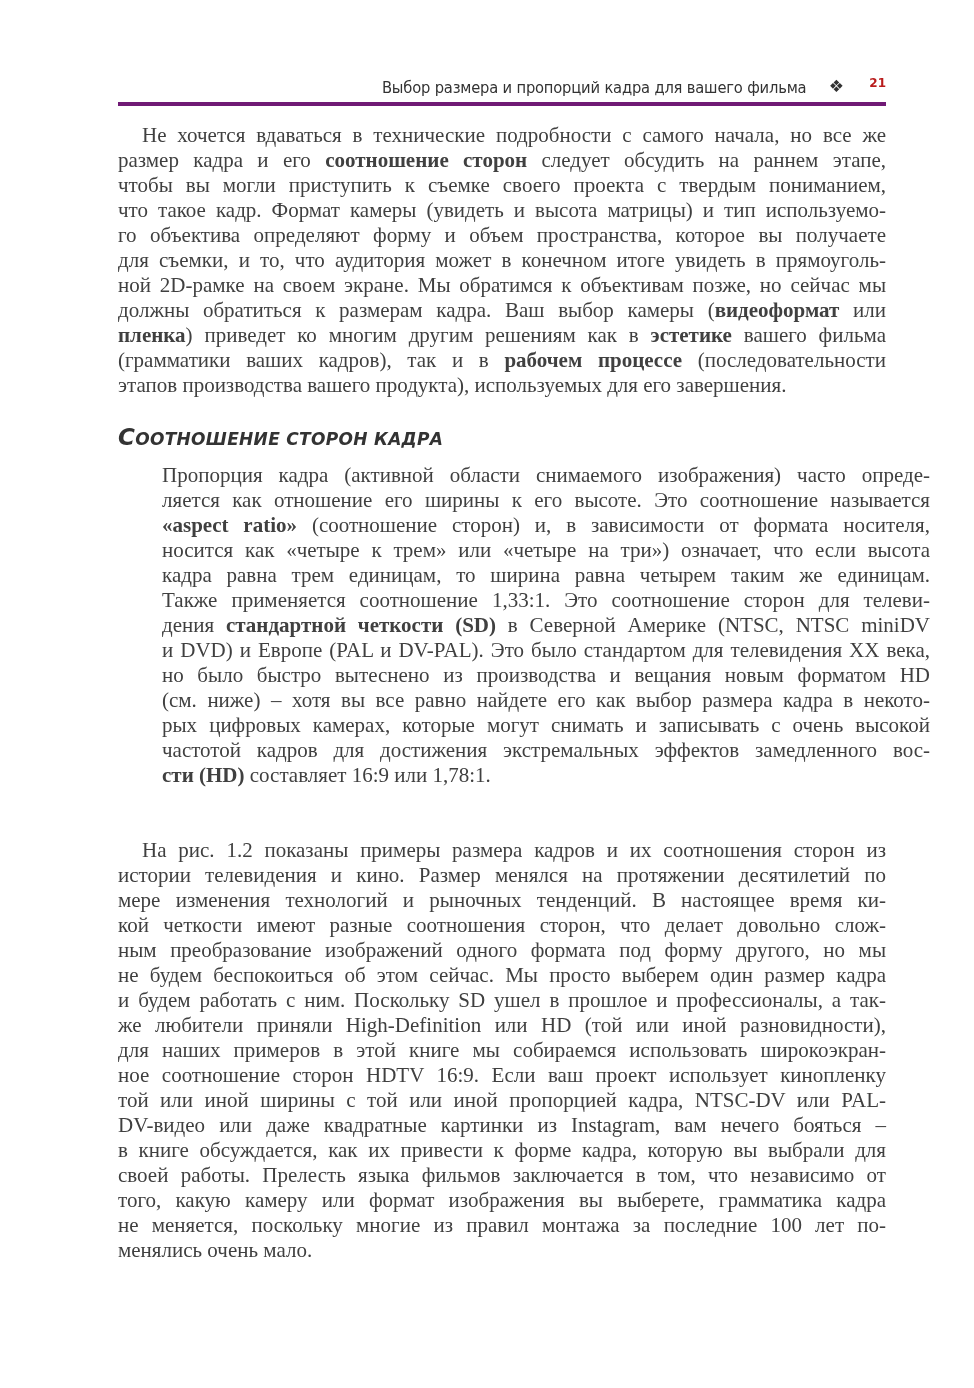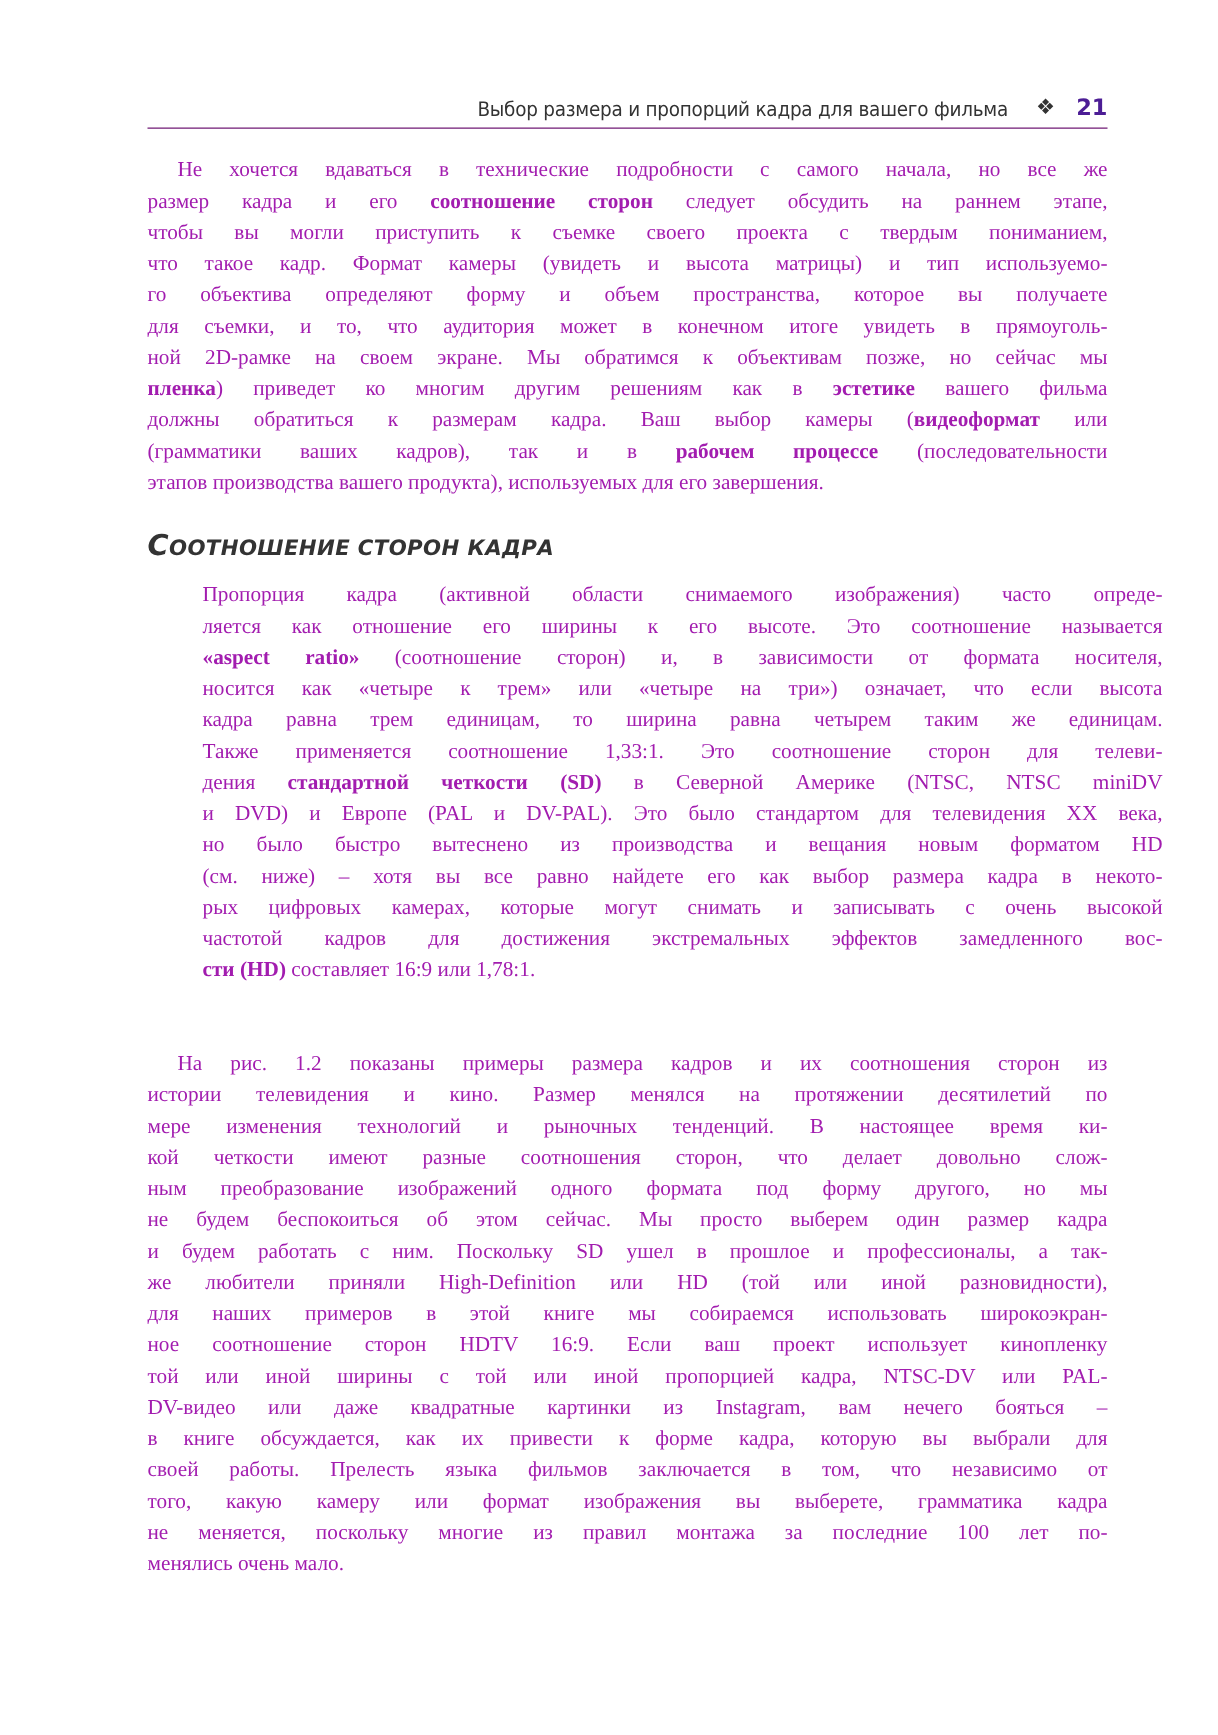--- a/index.html
+++ b/index.html
@@ -1,21 +1,21 @@
 <!DOCTYPE html>
 <html><head>
 <meta charset="utf-8">
 <style>
   html, body { margin: 0; padding: 0; background: #ffffff; }
   body { width: 974px; height: 1388px; position: relative; overflow: hidden; color: #222222; }
-  .header { position: absolute; left: 118px; top: 76px; width: 768px; height: 26px; border-bottom: 1px solid #701a75; }
+  .header { position: absolute; left: 118px; top: 76px; width: 768px; height: 26px; border-bottom: 4px solid #701a75; }
   .header-title { position: absolute; right: 80px; top: 2px; font-family: "DejaVu Sans", sans-serif; font-size: 16px; color: #333333; letter-spacing: -0.2px; transform: scaleX(0.92); transform-origin: right center; white-space: nowrap; }
   .header-ornament { position: absolute; right: 42px; top: 0px; font-family: "DejaVu Sans", sans-serif; font-size: 17px; color: #333333; }
-  .header-page { position: absolute; right: 0px; top: 0px; font-family: "DejaVu Sans", sans-serif; font-weight: bold; font-size: 18px; color: #4c1d95; }
-  .body-text { position: absolute; left: 118px; width: 768px; font-family: "Liberation Serif", serif; font-size: 17px; line-height: 25px; color: #a21caf; }
+  .header-page { position: absolute; right: 0px; top: 0px; font-family: "DejaVu Sans", sans-serif; font-weight: bold; font-size: 12px; color: #b91c1c; }
+  .body-text { position: absolute; left: 118px; width: 768px; font-family: "Liberation Serif", serif; font-size: 21px; line-height: 25px; color: #404040; }
   .line { display: block; height: 25px; white-space: nowrap; text-align: justify; text-align-last: justify; overflow: visible; }
   .line.last { text-align-last: left; }
   .line.indent { padding-left: 24px; }
   .line span, .line b { }
   b { font-weight: bold; }
   .section-heading { position: absolute; left: 118px; top: 424px; font-family: "DejaVu Sans", sans-serif; font-style: italic; font-weight: bold; color: #333333; font-size: 17px; letter-spacing: 0.3px; }
   .section-heading .cap { font-size: 23px; }
 </style>
 </head>
 <body>
@@ -27,22 +27,22 @@
 </div>
 
 <div class="body-text" style="top:123px;">
     <span class="line indent">Не хочется вдаваться в технические подробности с самого начала, но все же</span>
     <span class="line">размер кадра и его <b>соотношение сторон</b> следует обсудить на раннем этапе,</span>
     <span class="line">чтобы вы могли приступить к съемке своего проекта с твердым пониманием,</span>
     <span class="line">что такое кадр. Формат камеры (увидеть и высота матрицы) и тип используемо-</span>
     <span class="line">го объектива определяют форму и объем пространства, которое вы получаете</span>
     <span class="line">для съемки, и то, что аудитория может в конечном итоге увидеть в прямоуголь-</span>
     <span class="line">ной 2D-рамке на своем экране. Мы обратимся к объективам позже, но сейчас мы</span>
+    <span class="line">должны обратиться к размерам кадра. Ваш выбор камеры (<b>видеоформат</b> или</span>
     <span class="line"><b>пленка</b>) приведет ко многим другим решениям как в <b>эстетике</b> вашего фильма</span>
-    <span class="line">должны обратиться к размерам кадра. Ваш выбор камеры (<b>видеоформат</b> или</span>
     <span class="line">(грамматики ваших кадров), так и в <b>рабочем процессе</b> (последовательности</span>
     <span class="line last">этапов производства вашего продукта), используемых для его завершения.</span>
   </div>
 
 <div class="section-heading">
   <span class="cap">С</span><span>ООТНОШЕНИЕ СТОРОН КАДРА</span>
 </div>
 
 <div class="body-text" style="top:463px;margin-left:44px;">
     <span class="line">Пропорция кадра (активной области снимаемого изображения) часто опреде-</span>

